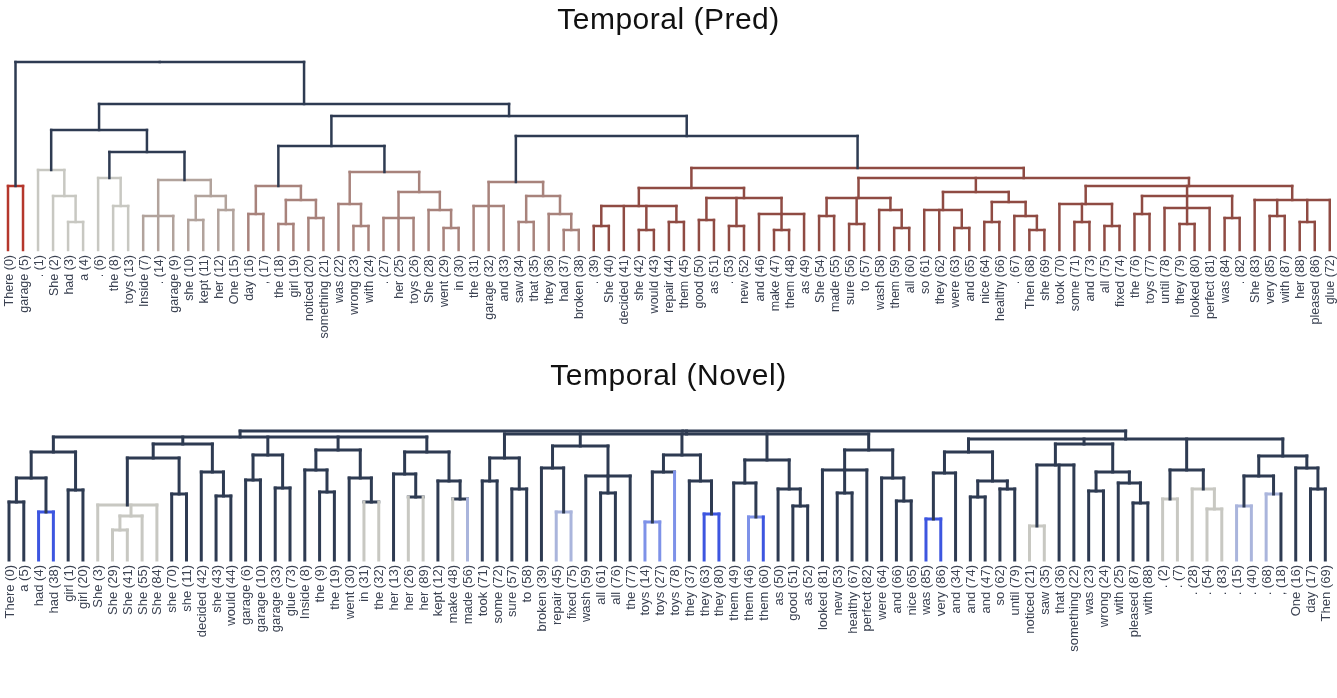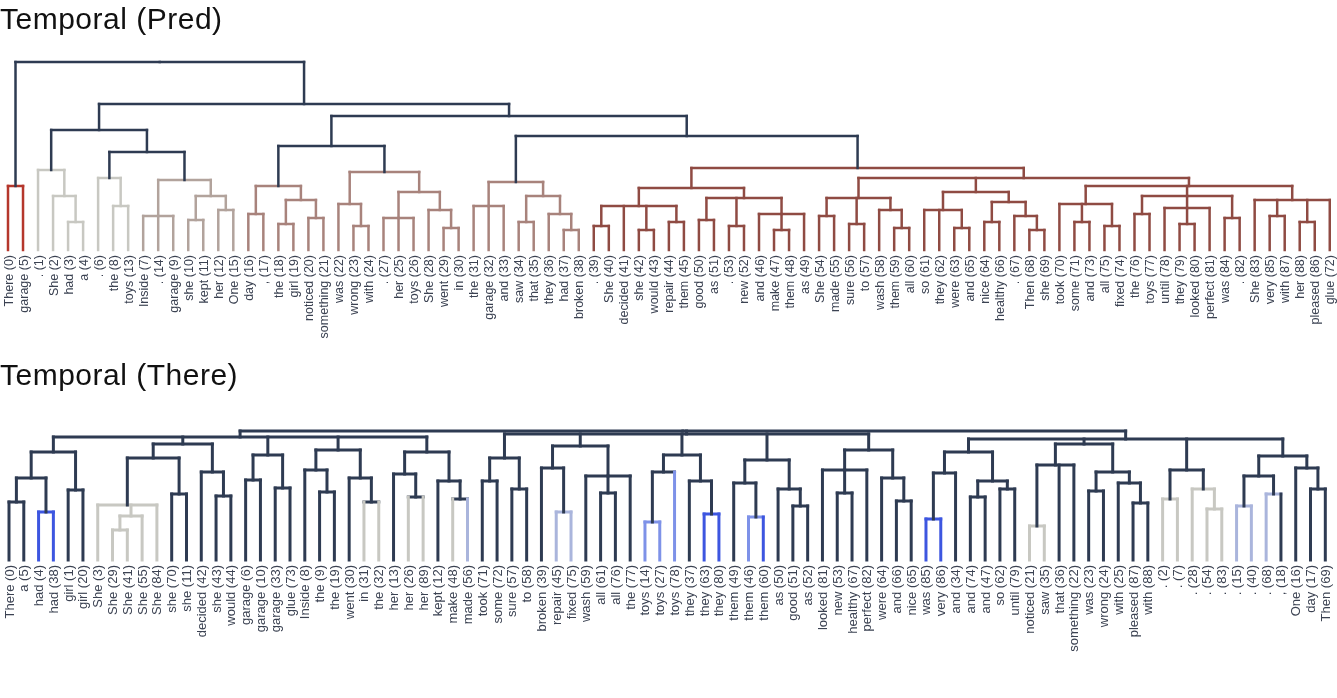--- a/index.html
+++ b/index.html
@@ -1,30 +1,30 @@
 <!DOCTYPE html>
 <html><head>
 <meta charset="utf-8">
 <style>
   html,body{margin:0;padding:0;background:#ffffff;}
   #page{position:relative;width:1337px;height:698px;background:#fff;overflow:hidden;
         font-family:"Liberation Sans", sans-serif;}
-  .chart-title{position:absolute;left:0;width:1337px;
+  .chart-title{position:absolute;left:0;width:1337px;text-align:center;
         font-size:30px;font-weight:500;color:#111111;letter-spacing:0.5px;}
   #title-pred{top:2px;}
   #title-novel{top:358px;}
   svg{position:absolute;left:0;top:0;}
   text.leaf-label{font-family:"Liberation Sans", sans-serif;fill:#3b4252;}
 </style>
 </head>
 <body>
 
 <div id="page">
   <div class="chart-title" id="title-pred">Temporal (Pred)</div>
-  <div class="chart-title" id="title-novel">Temporal (There)</div>
+  <div class="chart-title" id="title-novel">Temporal (Novel)</div>
   <svg id="plot" width="1337" height="698" viewBox="0 0 1337 698">
     <g id="g-pred">
         <line x1="8" y1="186" x2="23.02" y2="186" stroke="#b5372c" stroke-width="2.5" stroke-linecap="square"></line>
         <line x1="8" y1="186" x2="8" y2="250" stroke="#b5372c" stroke-width="2.5" stroke-linecap="square"></line>
         <line x1="23.02" y1="186" x2="23.02" y2="250" stroke="#b5372c" stroke-width="2.5" stroke-linecap="square"></line>
         <line x1="68.08" y1="222" x2="83.1" y2="222" stroke="#c8c8c2" stroke-width="2.5" stroke-linecap="square"></line>
         <line x1="68.08" y1="222" x2="68.08" y2="250" stroke="#c8c8c2" stroke-width="2.5" stroke-linecap="square"></line>
         <line x1="83.1" y1="222" x2="83.1" y2="250" stroke="#c8c8c2" stroke-width="2.5" stroke-linecap="square"></line>
         <line x1="53.06" y1="196" x2="75.59" y2="196" stroke="#c8c8c2" stroke-width="2.5" stroke-linecap="square"></line>
         <line x1="53.06" y1="196" x2="53.06" y2="250" stroke="#c8c8c2" stroke-width="2.5" stroke-linecap="square"></line>

